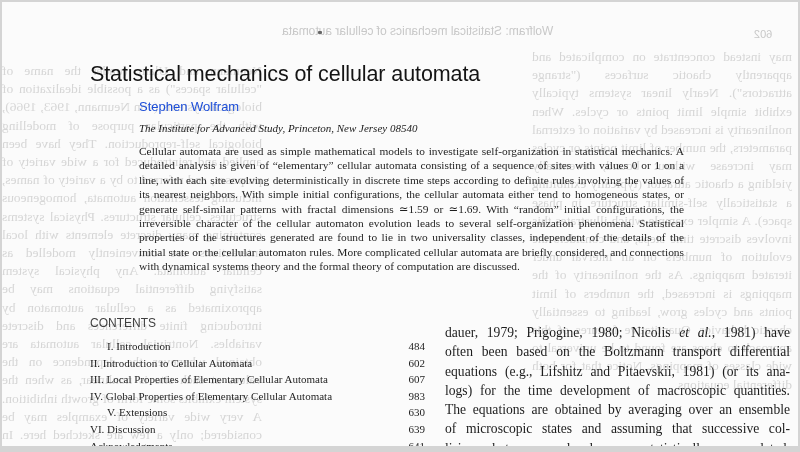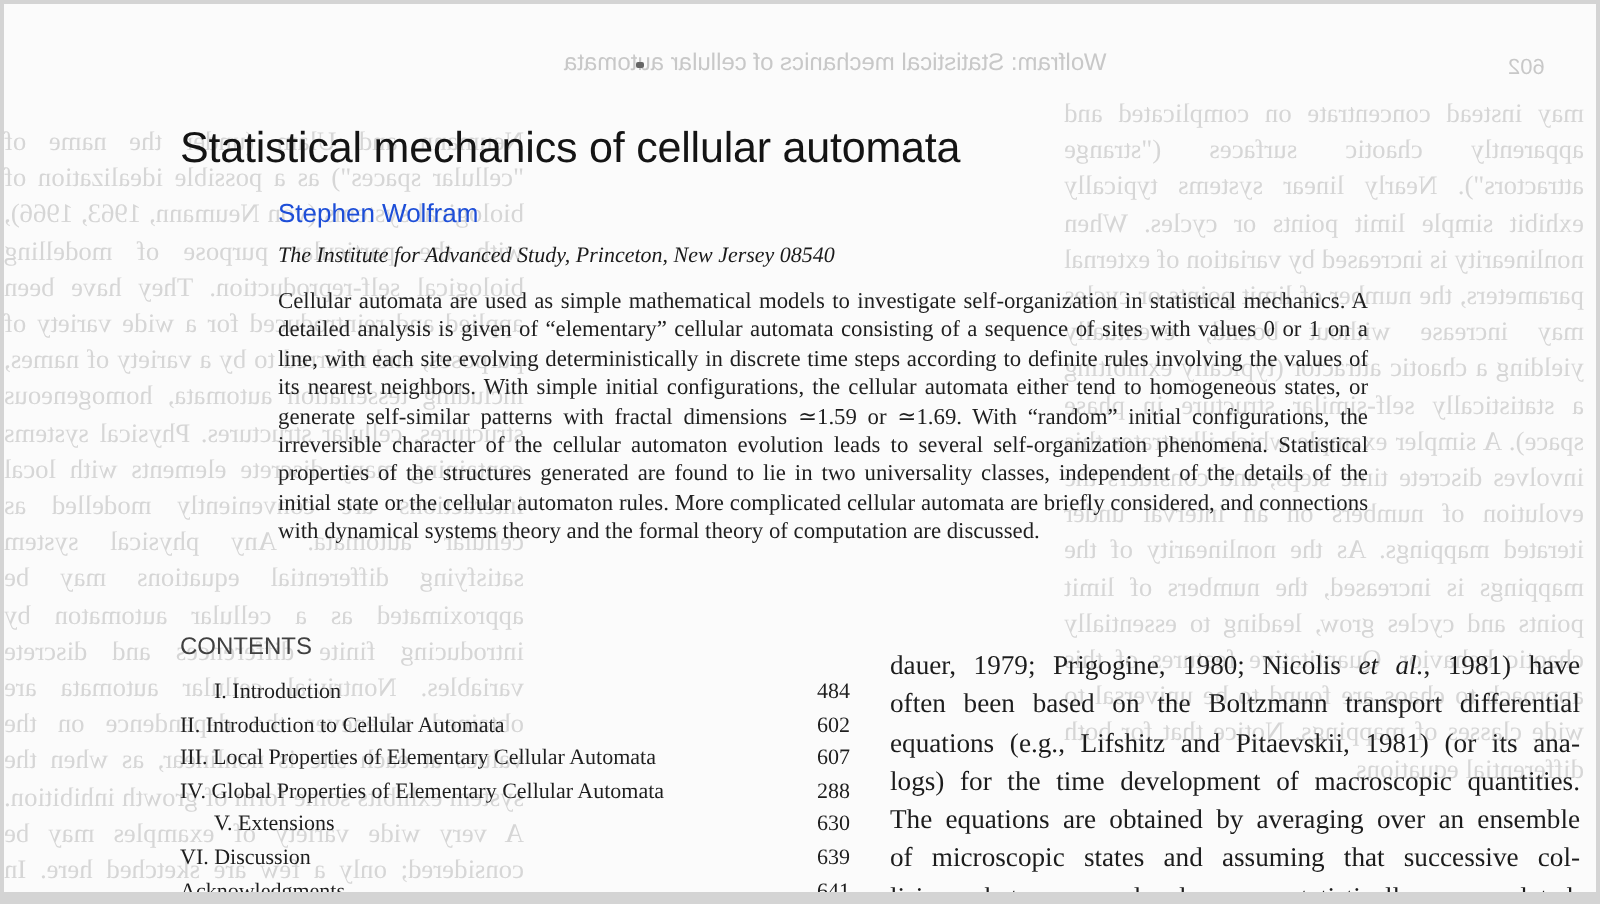--- a/index.html
+++ b/index.html
@@ -94,21 +94,21 @@
     <div class="toc-row">
         <span class="lbl">II. Introduction to Cellular Automata</span>
         <span>602</span>
       </div>
     <div class="toc-row">
         <span class="lbl">III. Local Properties of Elementary Cellular Automata</span>
         <span>607</span>
       </div>
     <div class="toc-row">
         <span class="lbl">IV. Global Properties of Elementary Cellular Automata</span>
-        <span>288</span>
+        <span>983</span>
       </div>
     <div class="toc-row">
         <span class="lbl indent">V. Extensions</span>
         <span>630</span>
       </div>
     <div class="toc-row">
         <span class="lbl">VI. Discussion</span>
         <span>639</span>
       </div>
     <div class="toc-row">

